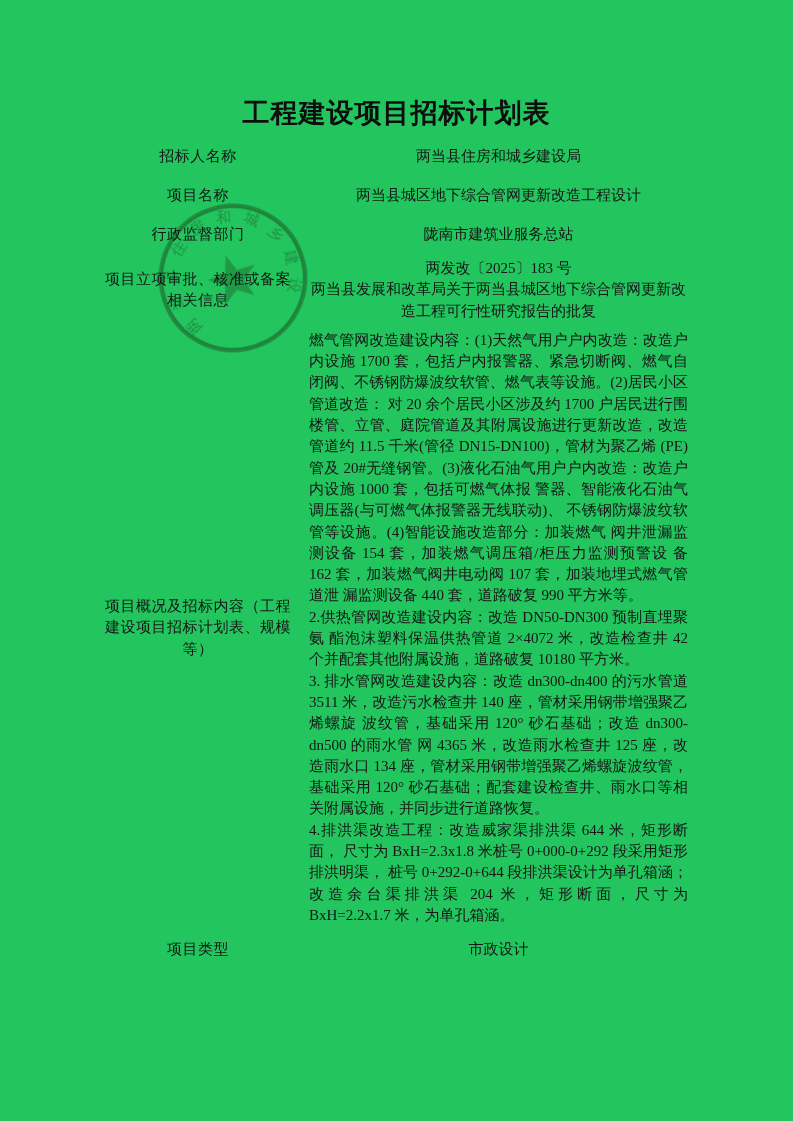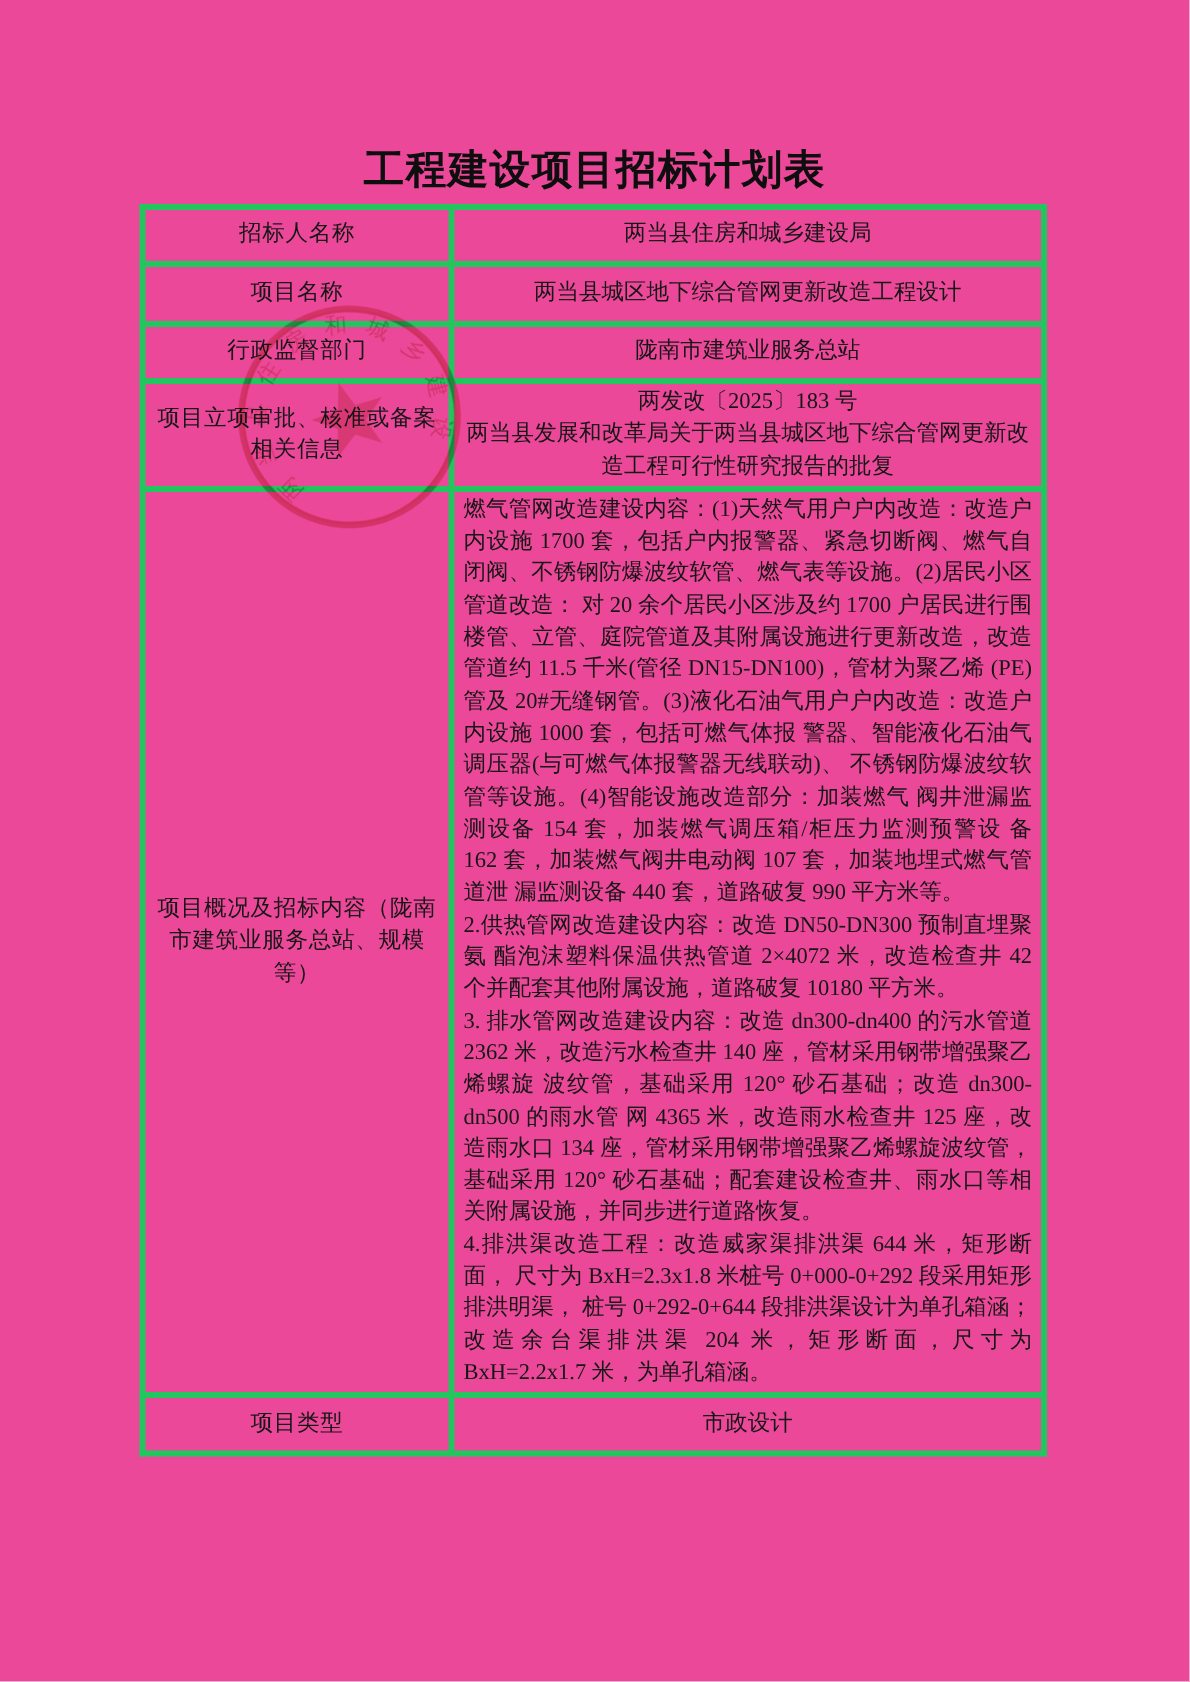--- a/index.html
+++ b/index.html
@@ -4,21 +4,21 @@
 <style>
   html, body { margin: 0; padding: 0; }
   body {
     width: 793px; height: 1121px;
     background: #ffffff;
     font-family: "Liberation Serif", "DejaVu Serif", serif;
     color: #1b1b1b;
     position: relative;
     overflow: hidden;
   }
-  .page { position: absolute; inset: 0; background: #ec4899; }
+  .page { position: absolute; inset: 0; background: #22c55e; }
 
   .doc-title {
     position: absolute;
     top: 95px; left: 0; width: 100%;
     text-align: center;
     font-size: 27px;
     font-weight: bold;
     letter-spacing: 1px;
     color: #0e0e0e;
   }
@@ -95,25 +95,25 @@
           <td class="value-cell">陇南市建筑业服务总站</td>
         </tr>
         <tr style="height: 62px;">
           <td class="label-cell">项目立项审批、核准或备案相关信息</td>
           <td class="value-cell">
             <div class="value-line">两发改〔2025〕183 号</div>
             <div class="value-line">两当县发展和改革局关于两当县城区地下综合管网更新改造工程可行性研究报告的批复</div>
           </td>
         </tr>
         <tr style="height: 519px;">
-          <td class="label-cell">项目概况及招标内容（陇南市建筑业服务总站、规模等）</td>
+          <td class="label-cell">项目概况及招标内容（工程建设项目招标计划表、规模等）</td>
           <td class="value-cell content-cell">
             <p>燃气管网改造建设内容：(1)天然气用户户内改造：改造户内设施 1700 套，包括户内报警器、紧急切断阀、燃气自闭阀、不锈钢防爆波纹软管、燃气表等设施。(2)居民小区管道改造： 对 20 余个居民小区涉及约 1700 户居民进行围楼管、立管、庭院管道及其附属设施进行更新改造，改造管道约 11.5 千米(管径 DN15-DN100)，管材为聚乙烯 (PE) 管及 20#无缝钢管。(3)液化石油气用户户内改造：改造户内设施 1000 套，包括可燃气体报 警器、智能液化石油气调压器(与可燃气体报警器无线联动)、 不锈钢防爆波纹软管等设施。(4)智能设施改造部分：加装燃气 阀井泄漏监测设备 154 套，加装燃气调压箱/柜压力监测预警设 备 162 套，加装燃气阀井电动阀 107 套，加装地埋式燃气管道泄 漏监测设备 440 套，道路破复 990 平方米等。</p>
             <p>2.供热管网改造建设内容：改造 DN50-DN300 预制直埋聚氨 酯泡沫塑料保温供热管道 2×4072 米，改造检查井 42 个并配套其他附属设施，道路破复 10180 平方米。</p>
-            <p>3. 排水管网改造建设内容：改造 dn300-dn400 的污水管道 2362 米，改造污水检查井 140 座，管材采用钢带增强聚乙烯螺旋 波纹管，基础采用 120° 砂石基础；改造 dn300-dn500 的雨水管 网 4365 米，改造雨水检查井 125 座，改造雨水口 134 座，管材采用钢带增强聚乙烯螺旋波纹管，基础采用 120° 砂石基础；配套建设检查井、雨水口等相关附属设施，并同步进行道路恢复。</p>
+            <p>3. 排水管网改造建设内容：改造 dn300-dn400 的污水管道 3511 米，改造污水检查井 140 座，管材采用钢带增强聚乙烯螺旋 波纹管，基础采用 120° 砂石基础；改造 dn300-dn500 的雨水管 网 4365 米，改造雨水检查井 125 座，改造雨水口 134 座，管材采用钢带增强聚乙烯螺旋波纹管，基础采用 120° 砂石基础；配套建设检查井、雨水口等相关附属设施，并同步进行道路恢复。</p>
             <p>4.排洪渠改造工程：改造威家渠排洪渠 644 米，矩形断面， 尺寸为 BxH=2.3x1.8 米桩号 0+000-0+292 段采用矩形排洪明渠， 桩号 0+292-0+644 段排洪渠设计为单孔箱涵；改造余台渠排洪渠 204 米，矩形断面，尺寸为 BxH=2.2x1.7 米，为单孔箱涵。</p>
           </td>
         </tr>
         <tr style="height: 39px;">
           <td class="label-cell">项目类型</td>
           <td class="value-cell">市政设计</td>
         </tr>
       </tbody>
   </table>
 

